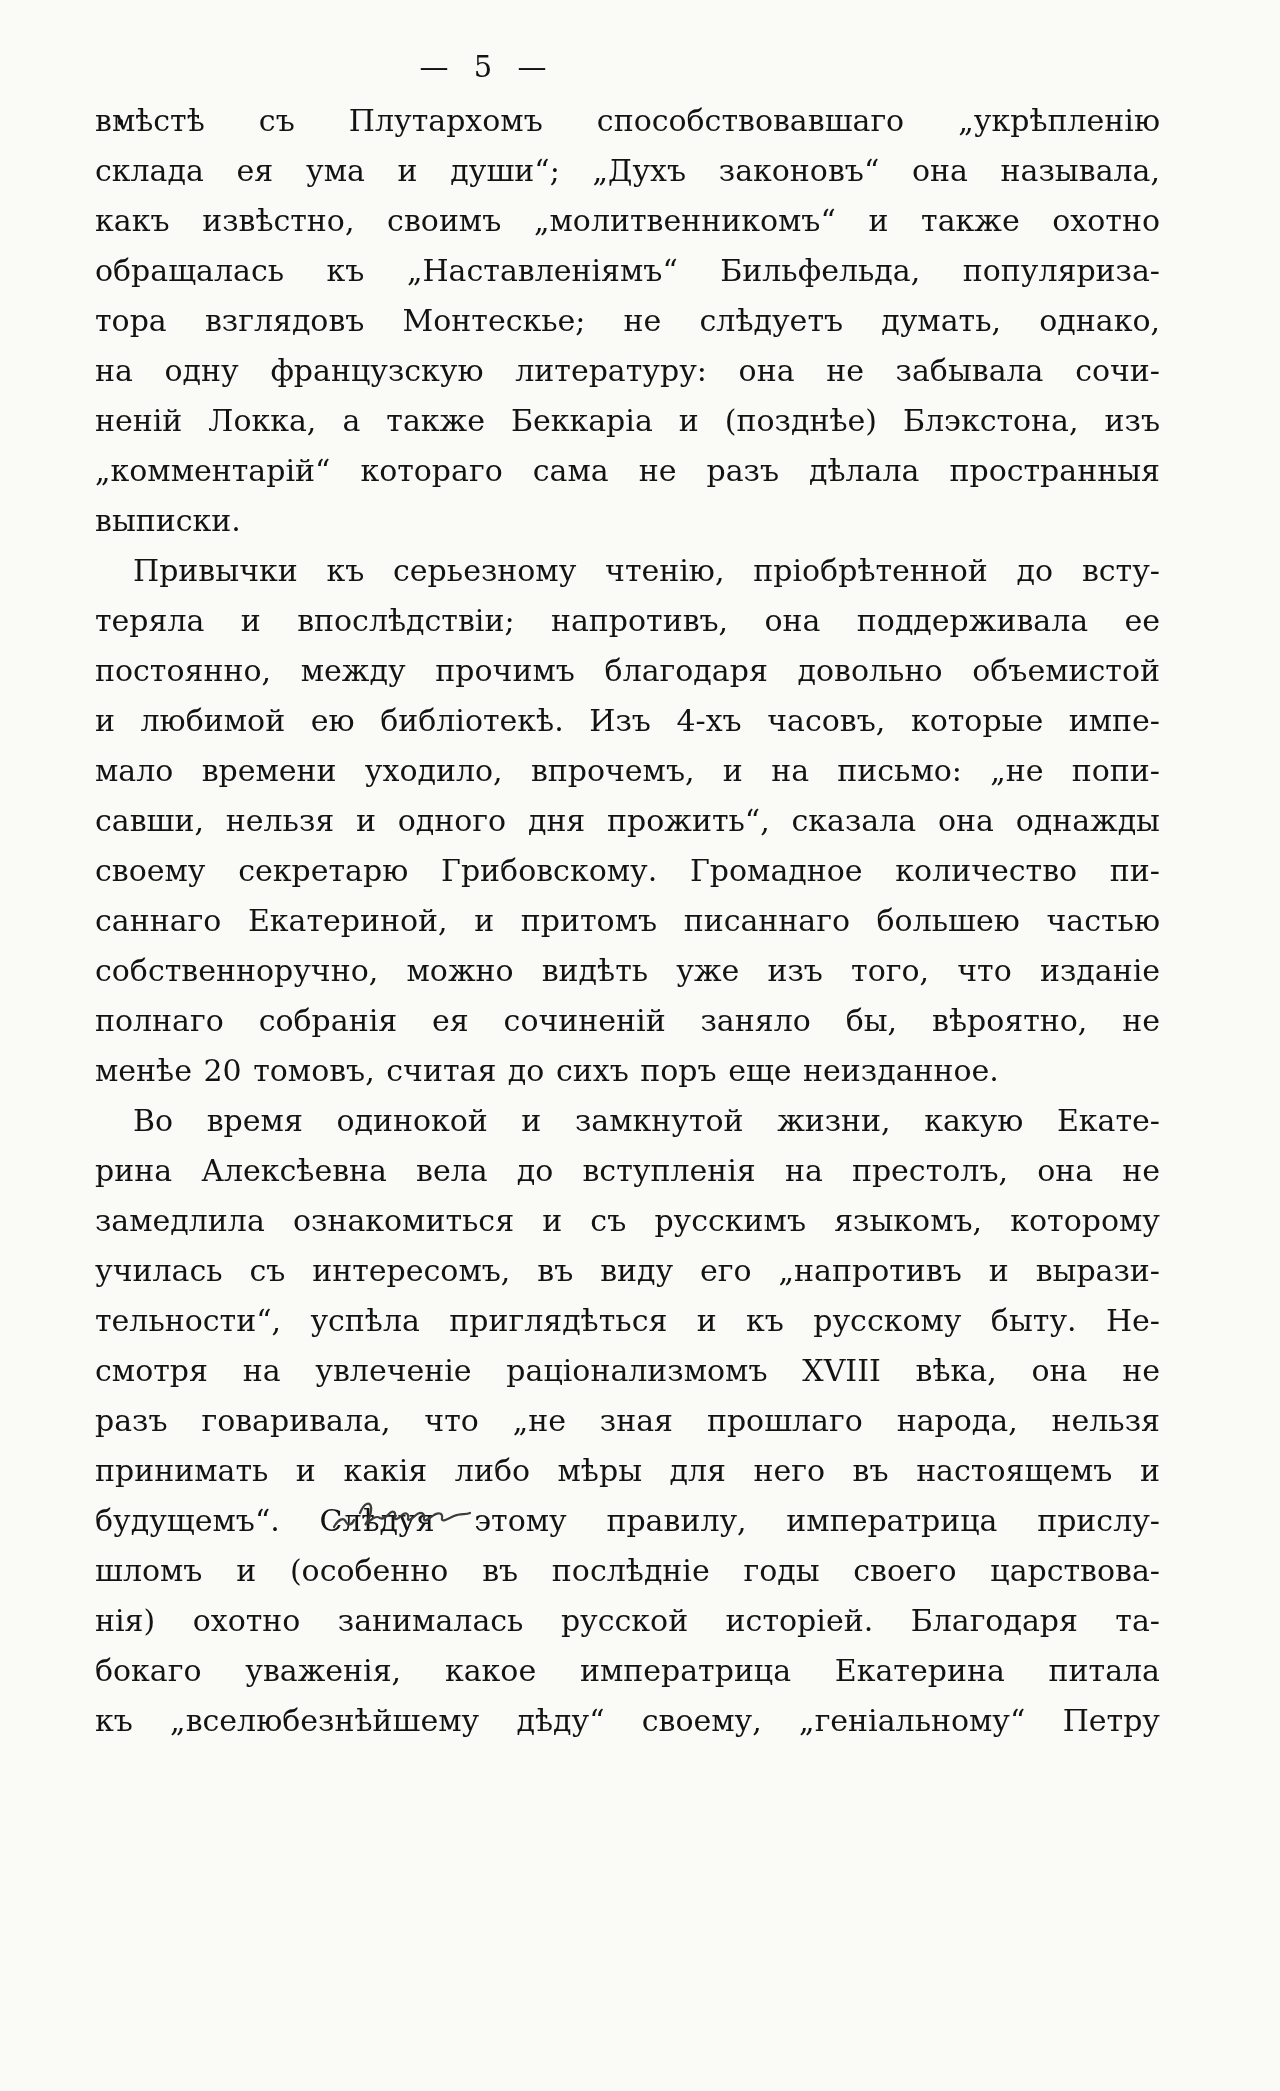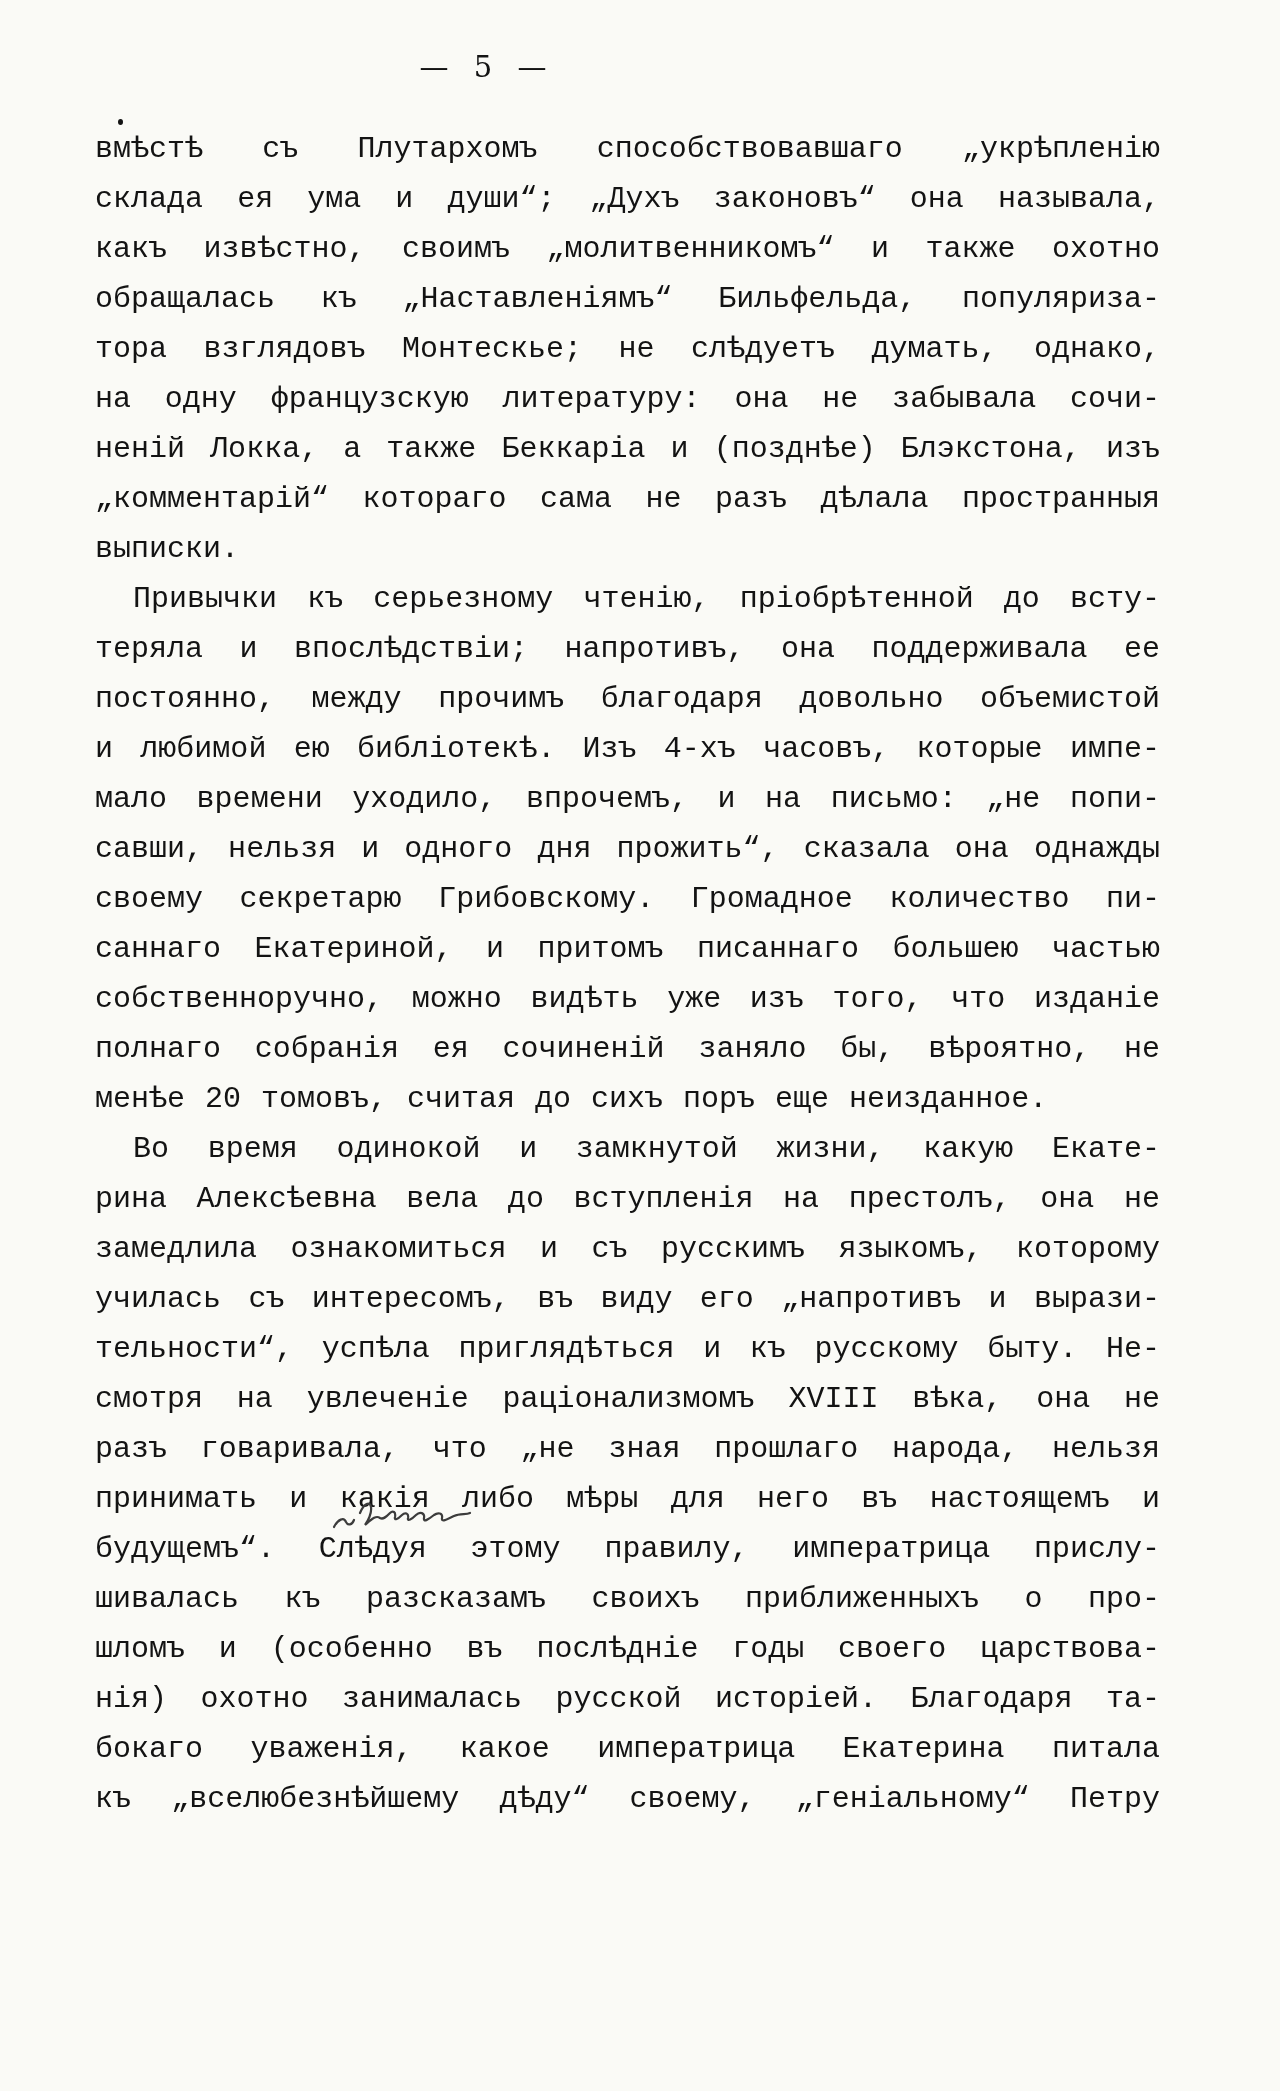--- a/index.html
+++ b/index.html
@@ -36,24 +36,23 @@
     position:absolute;
     top:119px;
     left:118px;
     width:5px;
     height:6px;
     border-radius:50%;
     background:var(--ink);
   }
   .text-block{
     position:absolute;
-    top:124px;
+    top:96px;
     left:95px;
     width:1065px;
-    font-family:Liberation Mono, monospace;
   }
   .paragraph{margin:0;}
   .line{
     height:50px;
     line-height:50px;
     font-size:30px;
     text-align:justify;
     text-align-last:justify;
     overflow:hidden;
     word-spacing:2px;
@@ -106,21 +105,20 @@
       <div class="paragraph">
         <div class="line indent">Во время одинокой и замкнутой жизни, какую Екате-</div>
         <div class="line">рина Алексѣевна вела до вступленія на престолъ, она не</div>
         <div class="line">замедлила ознакомиться и съ русскимъ языкомъ, которому</div>
         <div class="line">училась съ интересомъ, въ виду его „напротивъ и вырази-</div>
         <div class="line">тельности“, успѣла приглядѣться и къ русскому быту. Не-</div>
         <div class="line">смотря на увлеченіе раціонализмомъ XVIII вѣка, она не</div>
         <div class="line">разъ говаривала, что „не зная прошлаго народа, нельзя</div>
         <div class="line">принимать и какія либо мѣры для него въ настоящемъ и</div>
         <div class="line">будущемъ“. Слѣдуя этому правилу, императрица прислу-</div>
-        <div class="line">шивалась къ разсказамъ своихъ приближенныхъ о про-</div>
         <div class="line">шломъ и (особенно въ послѣдніе годы своего царствова-</div>
         <div class="line">нія) охотно занималась русской исторіей. Благодаря та-</div>
         <div class="line">бокаго уваженія, какое императрица Екатерина питала</div>
         <div class="line">къ „вселюбезнѣйшему дѣду“ своему, „геніальному“ Петру</div>
       </div>
     </div>
 
   <svg class="scribble" viewBox="0 0 150 46" aria-hidden="true">
     <path d="M4 36 C8 28, 14 26, 16 31 C18 35, 22 34, 24 29
              M30 22 C34 12, 40 10, 41 16 C42 22, 38 30, 35 34

